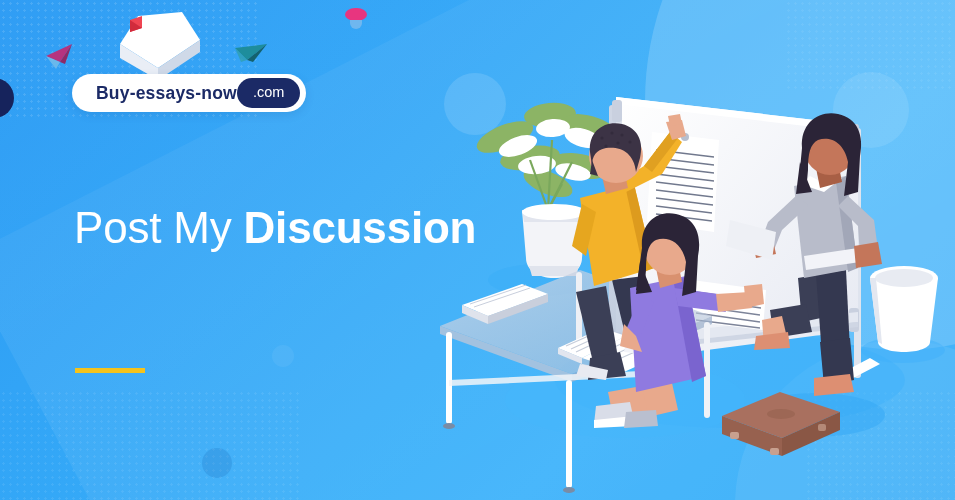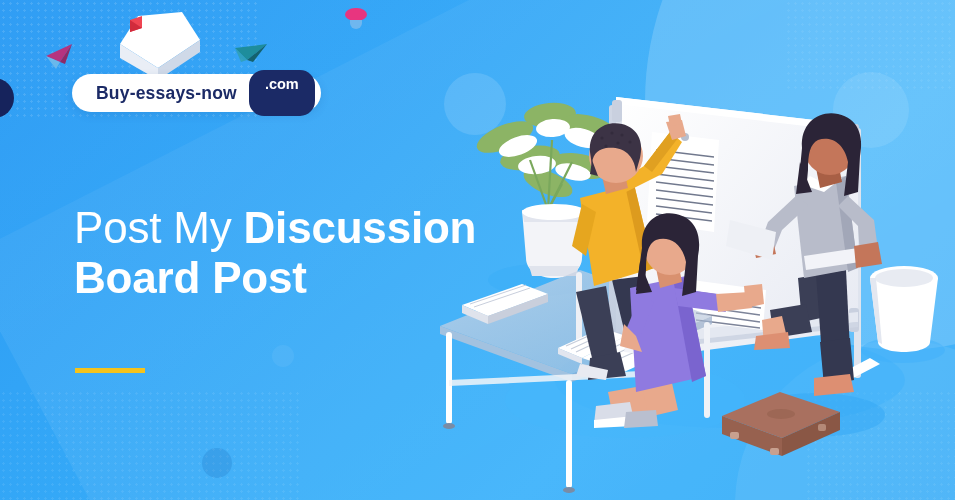--- a/index.html
+++ b/index.html
@@ -99,29 +99,29 @@
     border-radius: 19px;
     padding: 0 6px 0 24px;
     box-shadow: 0 3px 10px rgba(10,60,120,0.12);
     white-space: nowrap;
   }
   .brand-name {
     color: #1b2a66;
     font-size: 17.5px;
     font-weight: bold;
     letter-spacing: .2px;
-    padding-right: 12px;
+    padding-right: 0;
   }
   .brand-tld {
     background: #1b2a66;
     color: #ffffff;
     font-size: 14.5px;
-    font-weight: bold;
+    font-weight: normal;
     border-radius: 15px;
-    padding: 7px 16px 24px;
+    padding: 7px 16px 8px;
     line-height: 1;
   }
 
   
   .headline {
     position: absolute;
     left: 74px; top: 203px;
     z-index: 30;
     color: #ffffff;
     font-size: 44px;
@@ -447,17 +447,16 @@
       </svg>
     </div>
     <div class="brand-pill">
       <span class="brand-name">Buy-essays-now</span>
       <span class="brand-tld">.com</span>
     </div>
   </div>
 
   <h1 class="headline">
     <span class="h-light">Post My </span><span class="h-bold">Discussion</span><br>
-    <span class="h-bold">Board Post</span>
   </h1>
   <div class="accent-bar"></div>
 
 </div>
 
 </body></html>

